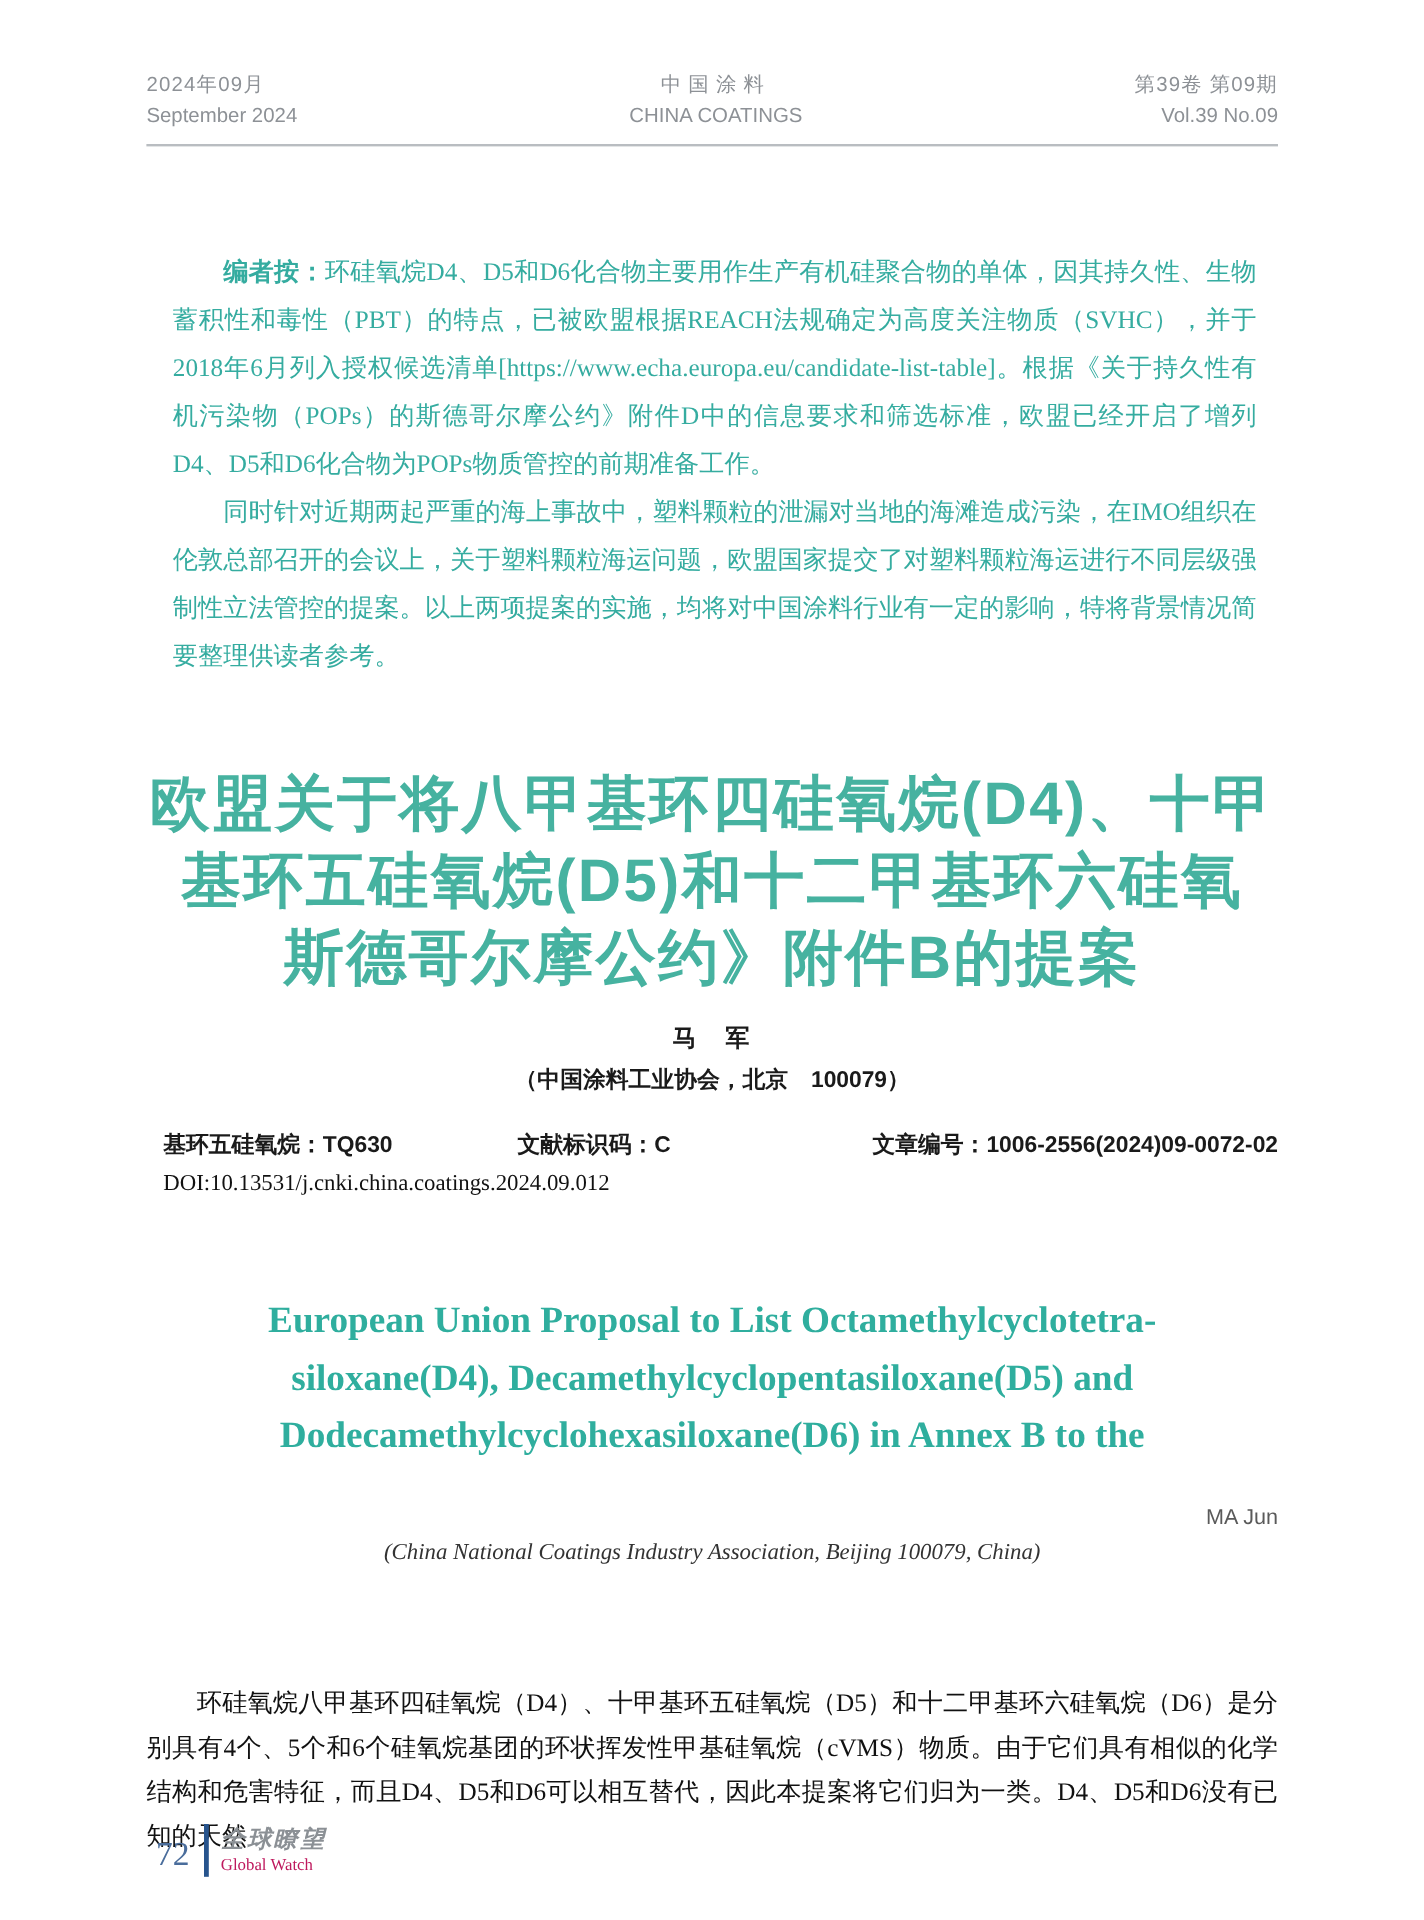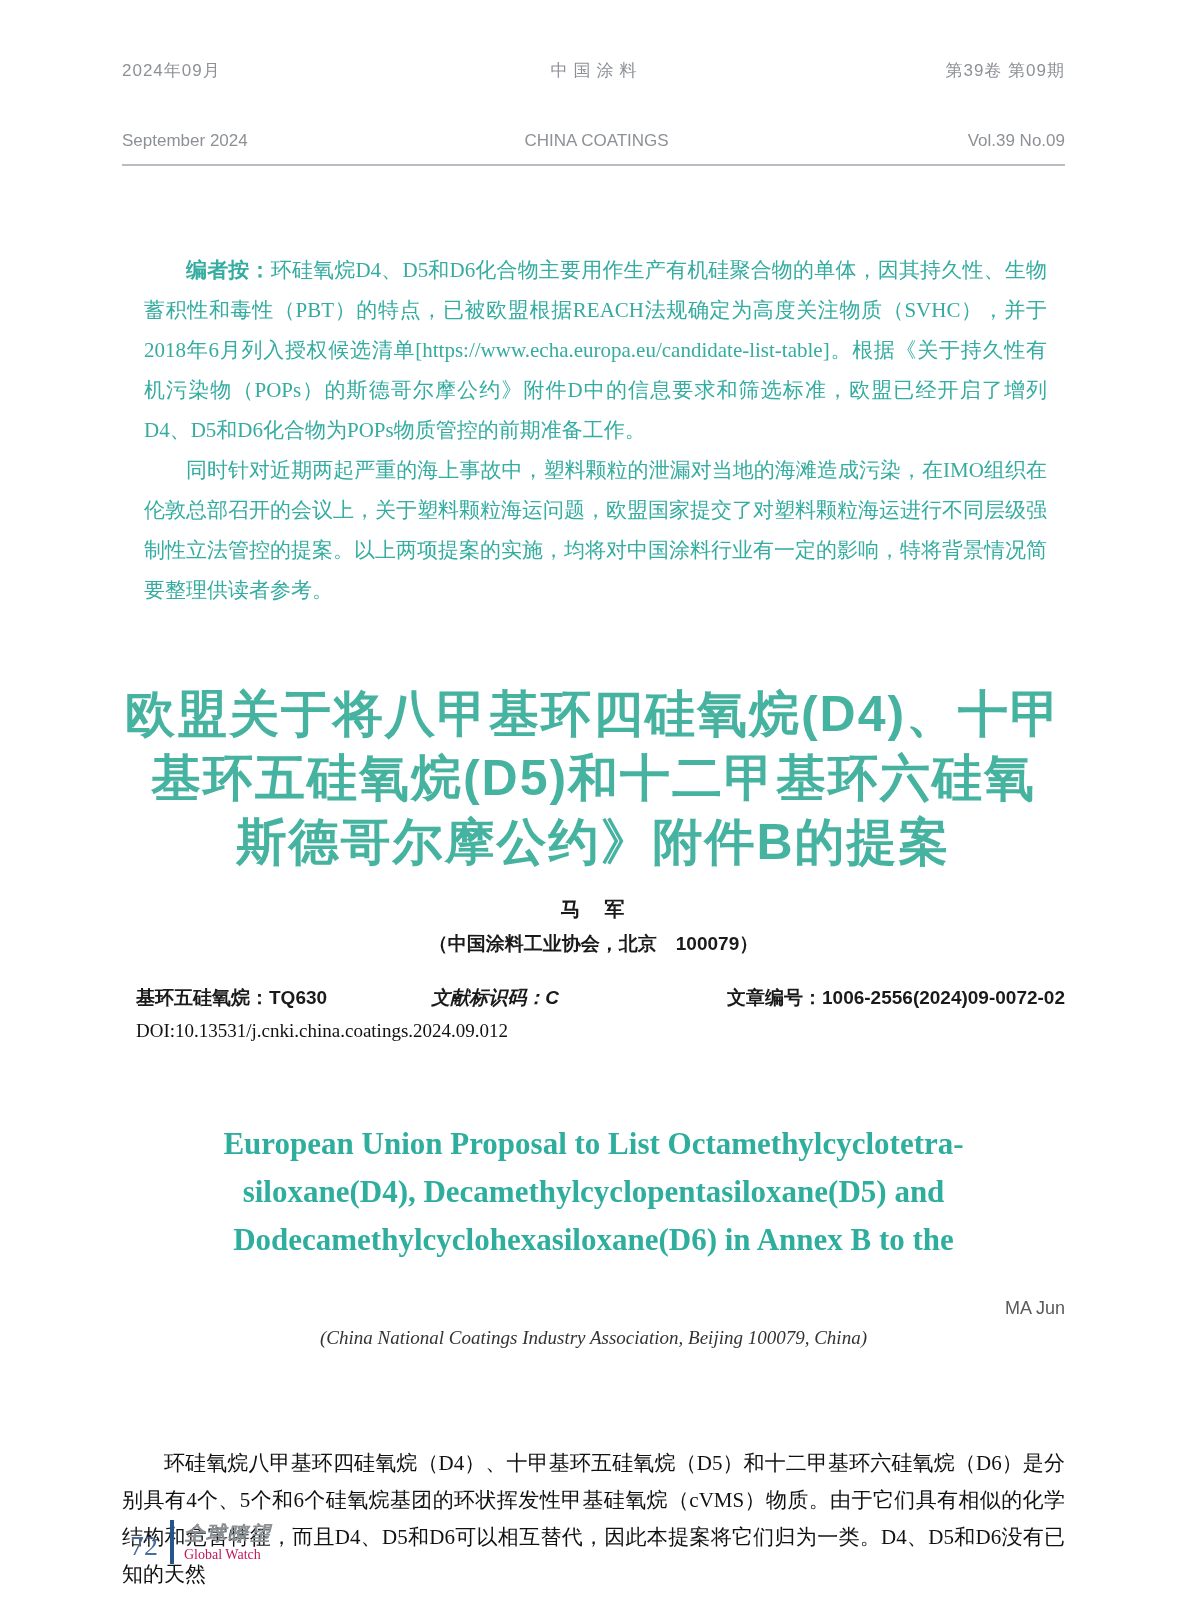--- a/index.html
+++ b/index.html
@@ -22,21 +22,21 @@
   .running-head {
     display: flex;
     justify-content: space-between;
     align-items: flex-end;
     border-bottom: 2px solid #b9bdc1;
     padding-bottom: 10px;
     color: #8d9196;
     font-size: 17px;
     line-height: 26px;
   }
-  .rh-col { display: flex; flex-direction: column; gap: 44px; }
+  .rh-col { display: flex; flex-direction: column; }
   .rh-col.center { text-align: center; }
   .rh-col.right { text-align: right; }
   .rh-cn { letter-spacing: 1px; }
   .rh-col.center .rh-cn { letter-spacing: 6px; }
 
   
   .editor-note {
     margin: 84px 18px 0 22px;
     color: #35aca0;
     font-family: "Liberation Serif", serif;
@@ -76,21 +76,21 @@
 
   
   .meta-row {
     margin-top: 28px;
     display: flex;
     justify-content: space-between;
     font-size: 19px;
     font-weight: 700;
     padding-left: 14px;
   }
-  .meta-row .meta-item.mid { margin-right: 64px; font-style: italic; }
+  .meta-row .meta-item.mid { margin-right: 64px; }
   .doi-line {
     margin-top: 9px;
     padding-left: 14px;
     font-family: "Liberation Serif", serif;
     font-size: 19px;
     color: #111;
   }
 
   
   .title-en {

